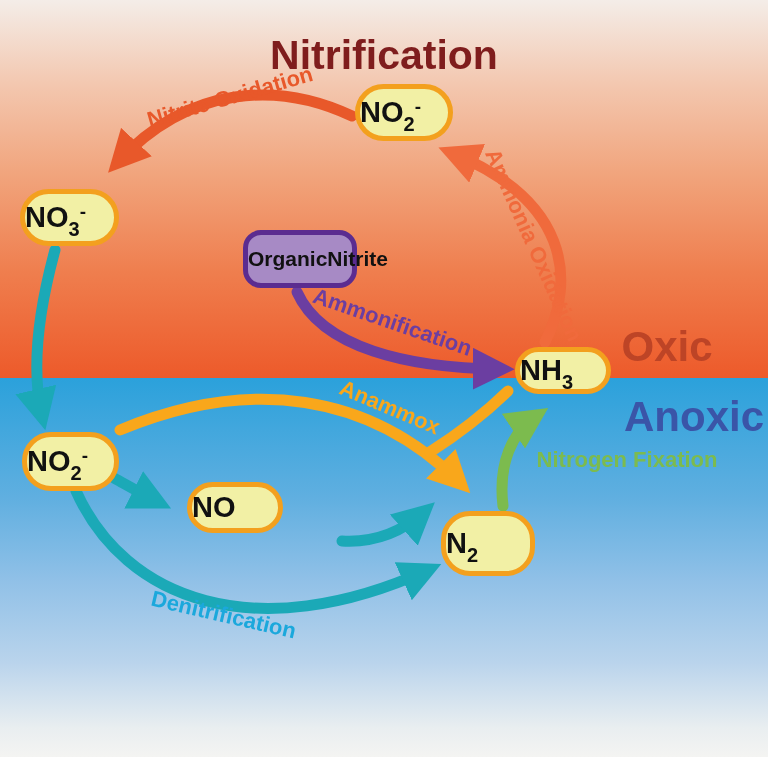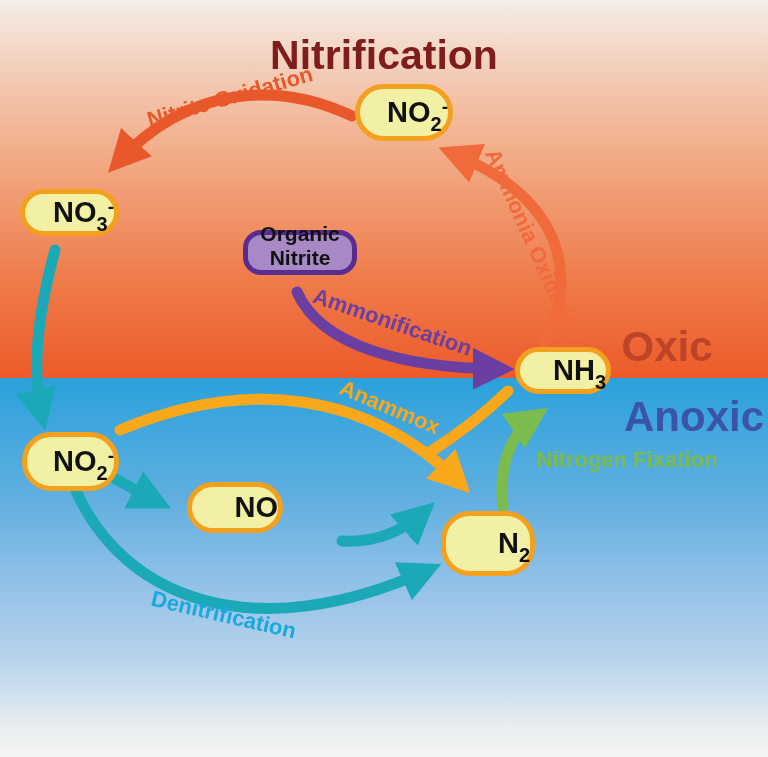--- a/index.html
+++ b/index.html
@@ -22,39 +22,39 @@
   }
   svg.overlay { position:absolute; left:0; top:0; z-index:2; }
   svg text { font-family:"Liberation Sans", sans-serif; font-weight:bold; }
   .proc-label { font-size:22px; }
   .zone-label { font-size:42px; }
 
   
   .node {
     position:absolute; box-sizing:border-box; z-index:3;
     background:#F2F0A5; border:5px solid #F3A01E; border-radius:29px;
-    display:flex; align-items:center; justify-content:flex-end;
+    display:flex; align-items:center; justify-content:flex-start;
     color:#111; font-weight:bold; font-size:29px;
   }
   .node .formula span { display:inline-block; }
   .fsub { font-size:20px; transform:translateY(9px); }
   .fsup { font-size:19px; transform:translateY(-9px); }
 
   #node-no2-oxic   { left:355px; top:84px;  width:98px;  height:57px; }
-  #node-no3        { left:20px;  top:189px; width:99px;  height:47px; }
+  #node-no3        { left:20px;  top:189px; width:99px;  height:57px; }
   #node-nh3        { left:515px; top:347px; width:96px;  height:47px; }
   #node-no2-anoxic { left:22px;  top:432px; width:97px;  height:59px; }
   #node-no         { left:187px; top:482px; width:96px;  height:51px; border-radius:26px; }
   #node-n2o        { left:231px; top:523px; width:100px; height:58px; z-index:4; }
   #node-n2         { left:441px; top:511px; width:94px;  height:65px; }
 
   #node-organic {
-    left:243px; top:230px; width:114px; height:45px;
+    left:243px; top:230px; width:114px; height:58px;
     background:#A78AC5; border:5px solid #5B2C90; border-radius:18px;
-    flex-direction:column; font-size:21px; line-height:1.15; text-align:center;
+    flex-direction:row; font-size:21px; line-height:1.15; text-align:center;
   }
 </style>
 </head>
 <body>
 
 <div id="stage">
 
   <div id="zone-oxic"></div>
   <div id="zone-anoxic"></div>
 

